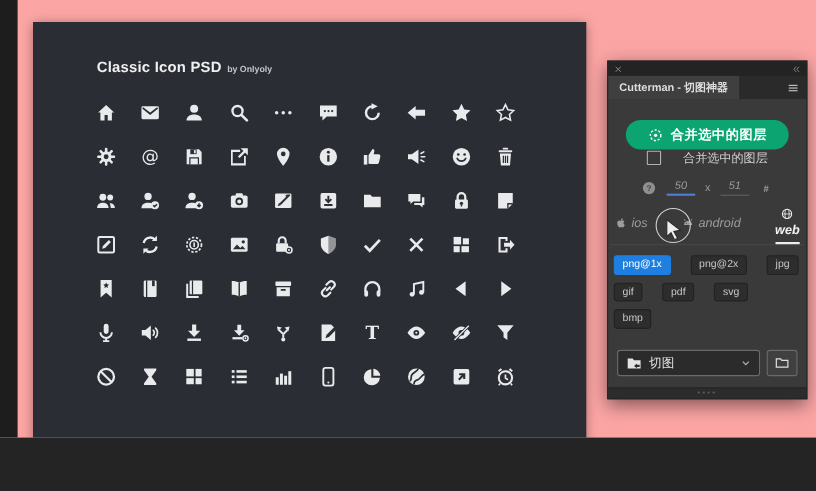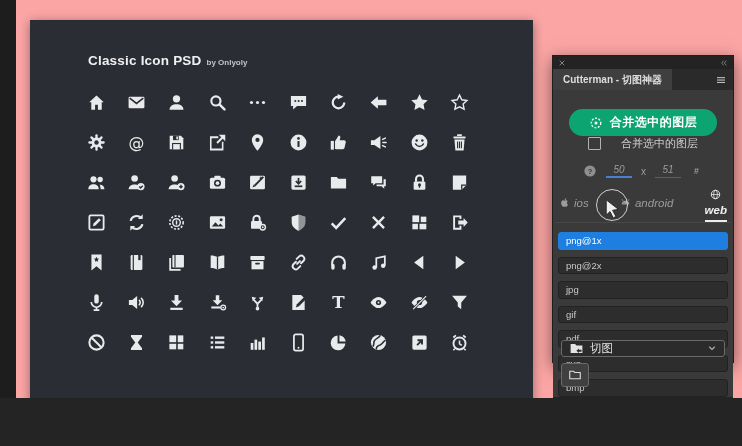--- a/index.html
+++ b/index.html
@@ -35,25 +35,25 @@
   .merge{margin-top:0;display:flex;align-items:center;gap:20px;color:#d2d2d2;font-size:11px;cursor:pointer;}
   .cb{width:11px;height:11px;border:1.5px solid #b2b2b2;border-radius:1px;background:transparent;display:inline-block;}
   .sizerow{margin-top:13px;display:flex;align-items:center;gap:9px;color:#9c9c9c;}
   .field{display:inline-block;width:26px;text-align:center;font-size:10px;font-style:italic;color:#9c9c9c;
     border-bottom:1px solid #606060;padding-bottom:2px;}
   .field.focus{border-bottom:2px solid #4a7fd6;padding-bottom:1px;}
   .xmul{font-size:10px;}
   .ptabs{margin-top:11px;width:168px;display:flex;justify-content:space-between;padding:0 4px;border-bottom:1px solid #484848;}
   .ptab{display:flex;align-items:center;gap:4px;font-size:11.5px;color:#9c9c9c;padding-bottom:4px;border-bottom:2px solid transparent;cursor:pointer;font-style:italic;}
   .ptab.active{color:#f2f2f2;border-bottom-color:#ededed;font-weight:bold;flex-direction:column;}
-  .chips{margin-top:9px;width:170px;display:flex;flex-wrap:wrap;gap:7px 6px;flex-direction:column;}
+  .chips{margin-top:9px;width:170px;display:flex;flex-wrap:wrap;gap:7px 18px;}
   .chip{background:#2d2d2d;border:1px solid #222;border-radius:3px;color:#c9c9c9;font-size:9.5px;
     padding:3px 7px;line-height:1;cursor:pointer;}
   .chip.active{background:#1f7fe0;border-color:#1f7fe0;color:#fff;}
-  .bottombar{position:absolute;left:8px;right:8px;bottom:10px;display:flex;gap:6px;flex-direction:column;}
+  .bottombar{position:absolute;left:8px;right:8px;bottom:10px;display:flex;gap:6px;}
   .dropdown{flex:1;height:24px;background:#2b2b2b;border:1px solid #6a6a6a;border-radius:3px;display:flex;
     align-items:center;gap:6px;padding:0 7px;color:#e3e3e3;font-size:11.5px;cursor:pointer;box-sizing:border-box;}
   .dropdown .chev{margin-left:auto;color:#b5b5b5;display:flex;}
   .folderbtn{width:28px;height:24px;background:#404040;border:1px solid #6a6a6a;border-radius:3px;display:flex;
     align-items:center;justify-content:center;color:#dedede;cursor:pointer;box-sizing:border-box;}
   .footer{height:9px;background:#2c2c2c;border-top:1px solid #242424;display:flex;align-items:center;justify-content:center;flex:0 0 auto;}
   .grip{color:#5d5d5d;font-size:7px;letter-spacing:2px;line-height:4px;}
   
   .ring{position:absolute;left:596px;top:189px;width:32px;height:32px;border:1.5px solid rgba(215,215,215,.95);
     border-radius:50%;box-sizing:border-box;pointer-events:none;}

